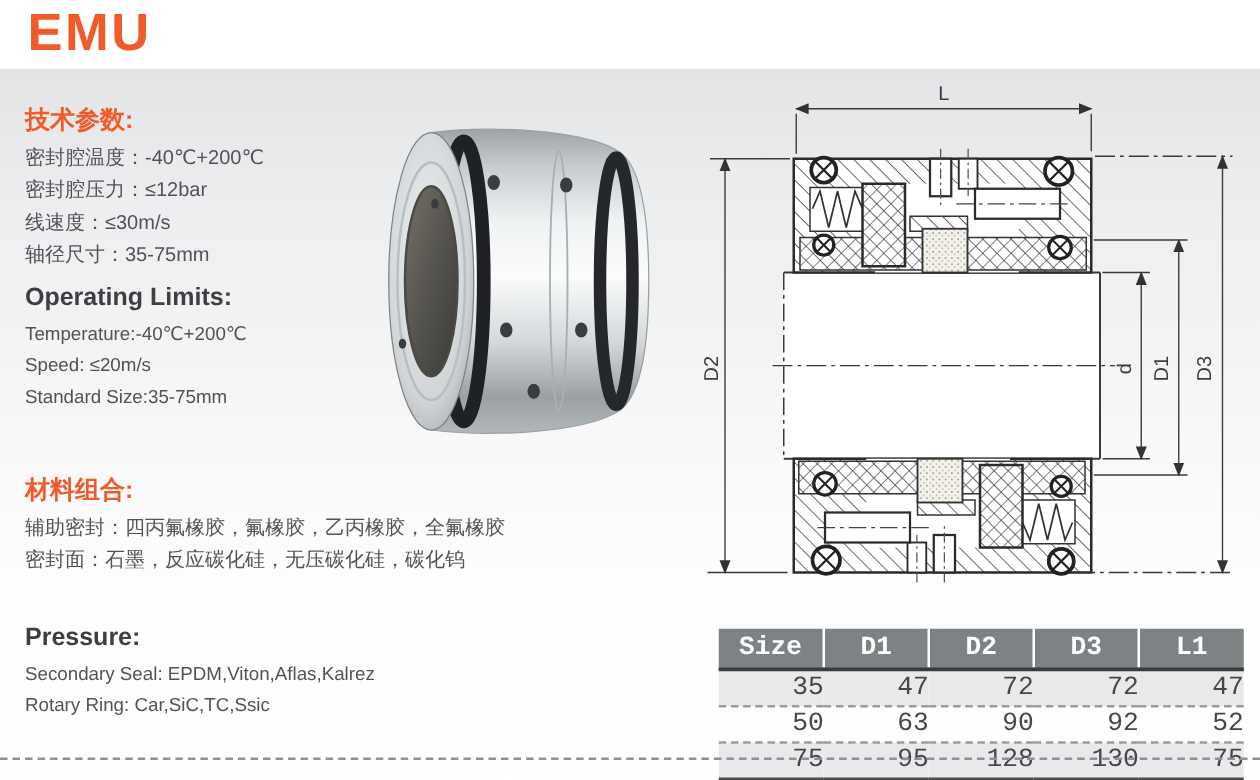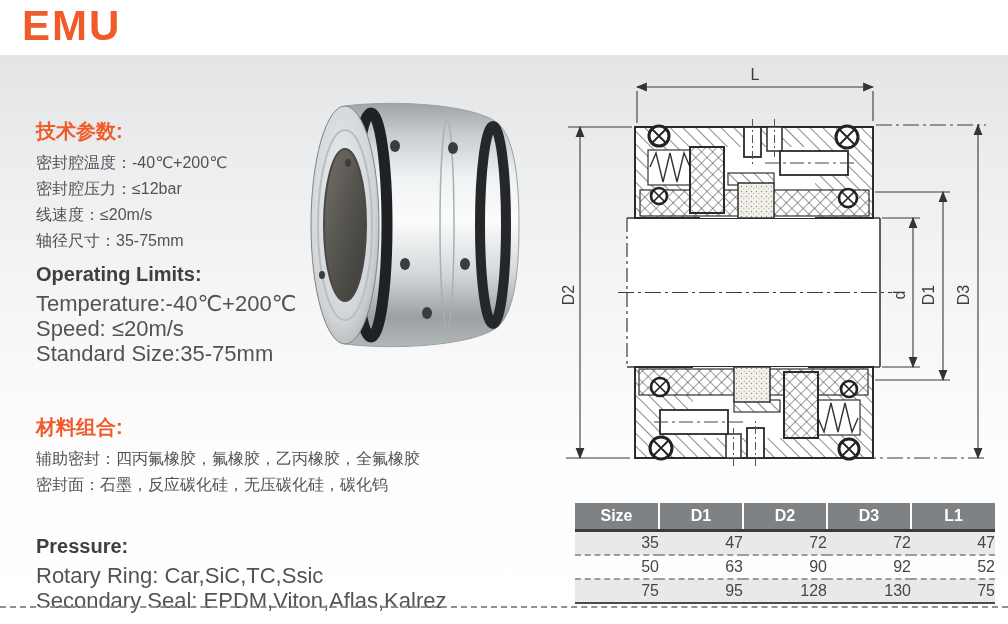--- a/index.html
+++ b/index.html
@@ -1,34 +1,34 @@
 <!DOCTYPE html>
 <html><head>
 <meta charset="utf-8">
 <style>
   html,body{margin:0;padding:0;}
   body{width:1008px;height:624px;background:#fff;font-family:"Liberation Sans","DejaVu Sans",sans-serif;overflow:hidden;}
   .page{position:relative;width:885px;height:624px;background:#fff;}
   .logo{position:absolute;left:22px;top:2px;font-size:42px;font-weight:bold;letter-spacing:2px;color:#f15a29;}
   .content{position:absolute;left:0;top:55px;width:1008px;height:569px;
     background:linear-gradient(180deg,#e3e4e6 0%,#ecedee 18%,#f6f6f7 45%,#fdfdfd 70%,#ffffff 100%);}
-  .sec{position:absolute;left:36px;margin-top:36px;}
+  .sec{position:absolute;left:20px;}
   .sec h3{margin:0 0 5px 0;font-size:20px;font-weight:bold;color:#3d3f42;}
   .sec h3.accent{color:#f15a29;}
   .sec .ln{font-size:16px;color:#515356;line-height:26px;white-space:nowrap;}
-  .sec.en .ln{font-size:22px;line-height:25px;}
+  .sec.en .ln{font-size:15px;line-height:25px;}
   #sec-tech{top:27px;}
   #sec-oper{top:172px;}
   #sec-matcn{top:323px;}
   #sec-maten{top:444px;}
   .photo{position:absolute;left:297px;top:21px;}
   .draw{position:absolute;left:560px;top:0px;}
   .dimtxt{font-size:16px;fill:#3b3d40;}
   table.sizes{position:absolute;left:575px;top:448px;width:420px;border-collapse:collapse;table-layout:fixed;
-    font-size:16px;color:#454749;border-bottom:2px solid #4a4b4d;}
+    font-size:21px;color:#454749;border-bottom:2px solid #4a4b4d;font-family:Liberation Mono, monospace;}
   table.sizes th{background:#7f8285;color:#fff;font-weight:bold;padding:4px 0;border-left:2px solid #fff;border-bottom:3px solid #3a3b3d;}
   table.sizes th:first-child{border-left:none;}
   table.sizes td{text-align:right;padding:2px 0;height:18px;}
   table.sizes tr.alt td{background:#e8e9ea;}
   table.sizes tr.dash td{border-top:2px dashed #9b9c9e;}
   th{text-align:center;}
   .bottom-divider{position:absolute;left:0;top:551px;width:1008px;border-top:2px dashed #8f9194;}
 </style>
 </head>
 <body>
@@ -36,41 +36,41 @@
 <div class="page">
 
   <div class="logo">EMU</div>
 
   <div class="content">
 
     <div class="sec" id="sec-tech">
       <h3 class="accent">技术参数:</h3>
       <div class="ln">密封腔温度：-40℃+200℃</div>
       <div class="ln">密封腔压力：≤12bar</div>
-      <div class="ln">线速度：≤20m/s</div>
+      <div class="ln">线速度：≤30m/s</div>
       <div class="ln">轴径尺寸：35-75mm</div>
     </div>
 
     <div class="sec en" id="sec-oper">
       <h3>Operating Limits:</h3>
       <div class="ln">Temperature:-40℃+200℃</div>
       <div class="ln">Speed: ≤20m/s</div>
       <div class="ln">Standard Size:35-75mm</div>
     </div>
 
     <div class="sec" id="sec-matcn">
       <h3 class="accent">材料组合:</h3>
       <div class="ln">辅助密封：四丙氟橡胶，氟橡胶，乙丙橡胶，全氟橡胶</div>
       <div class="ln">密封面：石墨，反应碳化硅，无压碳化硅，碳化钨</div>
     </div>
 
     <div class="sec en" id="sec-maten">
       <h3>Pressure:</h3>
+      <div class="ln">Secondary Seal: EPDM,Viton,Aflas,Kalrez</div>
       <div class="ln">Rotary Ring: Car,SiC,TC,Ssic</div>
-      <div class="ln">Secondary Seal: EPDM,Viton,Aflas,Kalrez</div>
     </div>
 
     <svg class="photo" width="256" height="298" viewBox="0 0 256 298">
       <defs>
         <linearGradient id="metal" x1="0" y1="0" x2="0" y2="1">
           <stop offset="0" stop-color="#9ea3a6"></stop>
             <stop offset="0.12" stop-color="#c7cbcd"></stop>
           <stop offset="0.30" stop-color="#eff2f3"></stop>
             <stop offset="0.48" stop-color="#fbfcfc"></stop>
           <stop offset="0.70" stop-color="#d4d8da"></stop>

